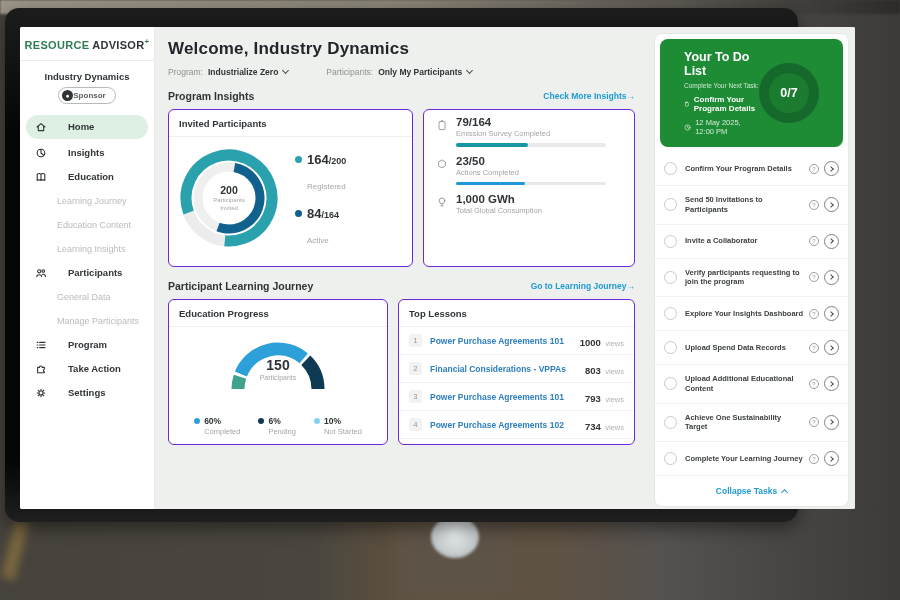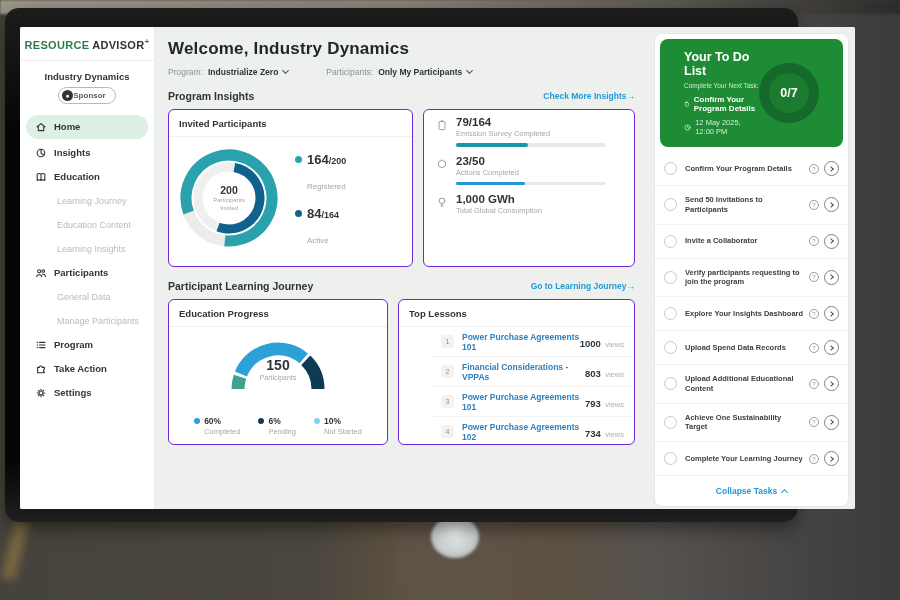--- a/index.html
+++ b/index.html
@@ -29,21 +29,21 @@
   .sidebar { width:135px; flex-shrink:0; background:#fff; border-right:1px solid #e9ebe9; padding-top:10px; }
   .logo { text-align:center; font-weight:bold; font-size:11px; letter-spacing:.3px; padding-bottom:9px; border-bottom:1px solid #ececec; }
   .logo .g { color:#2e7d52; } .logo .d { color:#2f3437; }
   .logo .plus { color:#2e7d52; font-size:8px; vertical-align:super; }
   .org { text-align:center; font-size:9.5px; font-weight:bold; margin-top:10px; }
   .sponsor { display:flex; align-items:center; width:fit-content; margin:5px auto 0;
     border:1px solid #b5b9b7; border-radius:10px; padding:2px 9px 2px 3px; font-size:8px; color:#5a5f5d; font-weight:bold; }
   .sponsor-dot { width:11px; height:11px; border-radius:50%; background:#2f3437; color:#fff;
     font-size:6.5px; display:flex; align-items:center; justify-content:center; }
   .nav { margin-top:11px; }
-  .nav-item { display:flex; align-items:center; gap:7px; height:24px; padding:0 8px 0 15px;
+  .nav-item { display:flex; align-items:center; gap:21px; height:24px; padding:0 8px 0 15px;
     font-size:9.5px; font-weight:bold; color:#2f3437; cursor:pointer; }
   .nav-item.active { background:#def0e3; border-radius:13px; margin:0 6px 2px; padding-left:9px; }
   .nav-item.sub { padding-left:37px; color:#b9bcba; font-weight:normal; font-size:9px; }
   .nav-item svg { flex-shrink:0; }
 
   
   .main { flex:1; background:#edf0ed; padding:12px 13px 0; overflow:hidden; min-width:0; }
   .title { font-size:17px; color:#22262a; font-weight:bold; letter-spacing:.2px; }
   .filters { display:flex; gap:38px; margin-top:8px; font-size:8.5px; align-items:center; }
   .filter { display:flex; gap:5px; align-items:center; cursor:pointer; }
@@ -85,21 +85,21 @@
   .gauge-center { position:absolute; left:0; right:0; top:24px; text-align:center; }
   .gauge-center .cv { font-size:14px; font-weight:bold; }
   .gauge-center .cl { font-size:7px; color:#a3a8a5; margin-top:1px; }
   .g-leg { display:flex; justify-content:center; gap:18px; margin-top:15px; }
   .g-item { font-size:8.5px; font-weight:bold; }
   .g-item .row { display:flex; align-items:center; gap:4px; }
   .g-item .gl { font-size:7.5px; color:#a3a8a5; font-weight:normal; margin:1px 0 0 10px; }
   .g-dot { width:6px; height:6px; border-radius:50%; }
 
   #cardD { flex:1; height:146px; }
-  .lesson { display:flex; align-items:center; padding:4.5px 10px; border-bottom:1px solid #f2f2f2;margin-left:32px; }
+  .lesson { display:flex; align-items:center; padding:4.5px 10px; border-bottom:1px solid #f2f2f2; }
   .lesson:last-child { border-bottom:none; }
   .rank { width:13px; height:13px; background:#f2f2f2; border-radius:3px; font-size:7px; color:#8d938f;
     display:flex; align-items:center; justify-content:center; flex-shrink:0; }
   .l-title { flex:1; margin-left:8px; font-size:8.5px; color:#2d7fbd; font-weight:bold; cursor:pointer; }
   .views { white-space:nowrap; }
   .views b { font-size:9.5px; } .views span { font-size:7.5px; color:#adb2af; }
 
   
   .right { width:207px; flex-shrink:0; background:#edf0ed; padding:6px 6px 0; overflow:hidden; }
   .right-card { background:#fff; border:1px solid #e6e8e6; border-radius:8px; }

